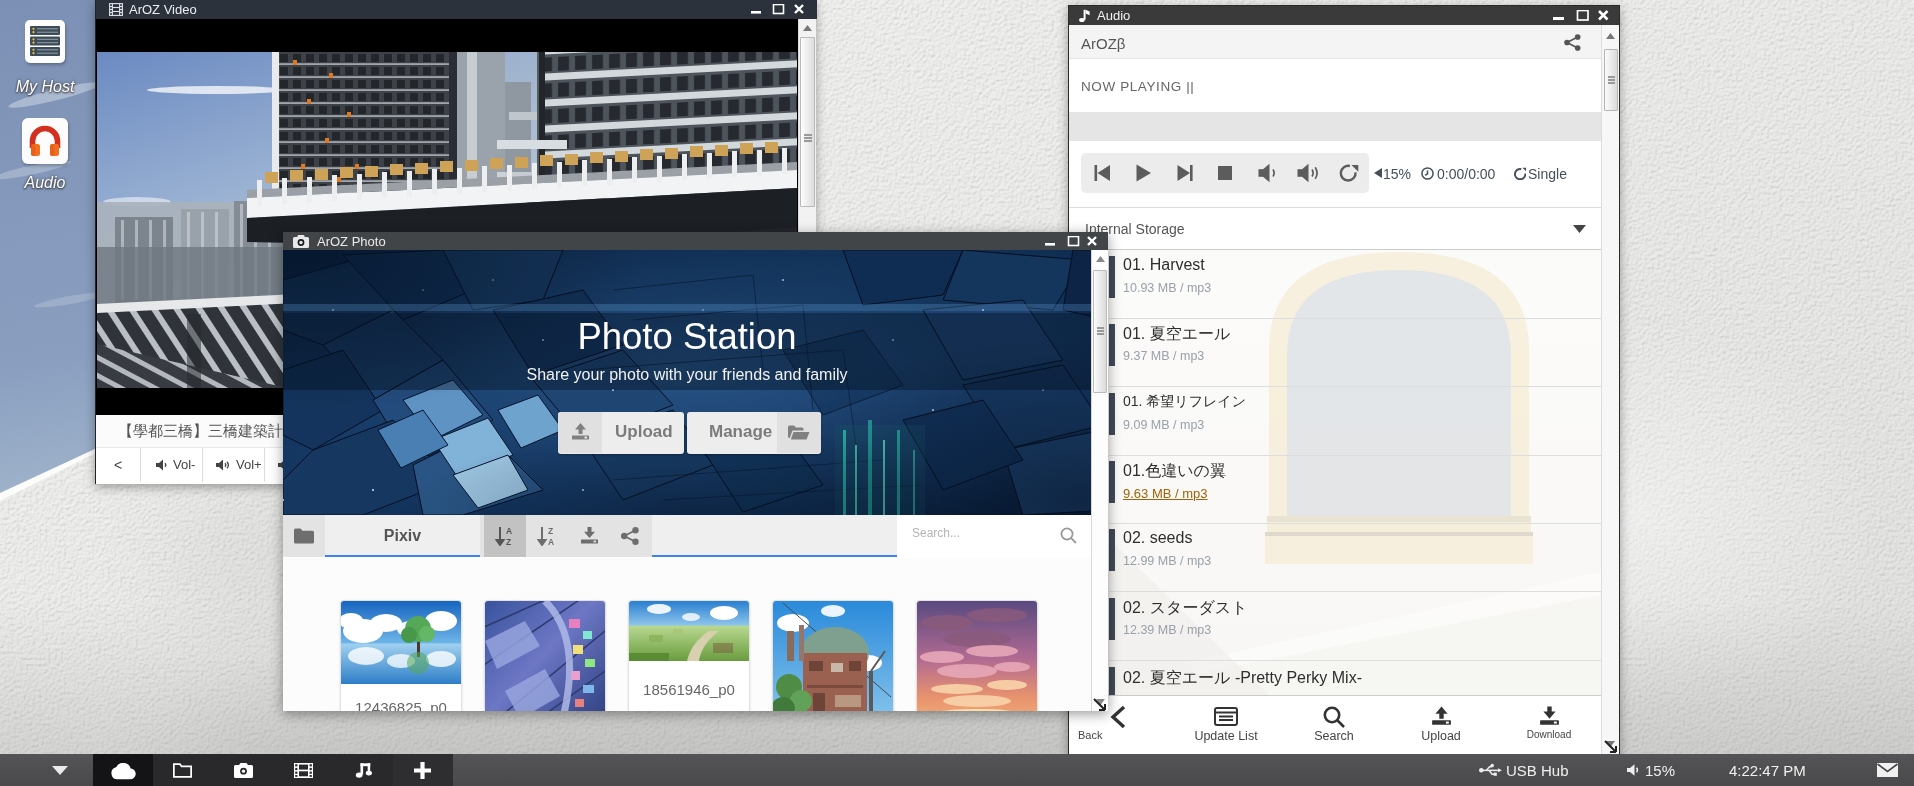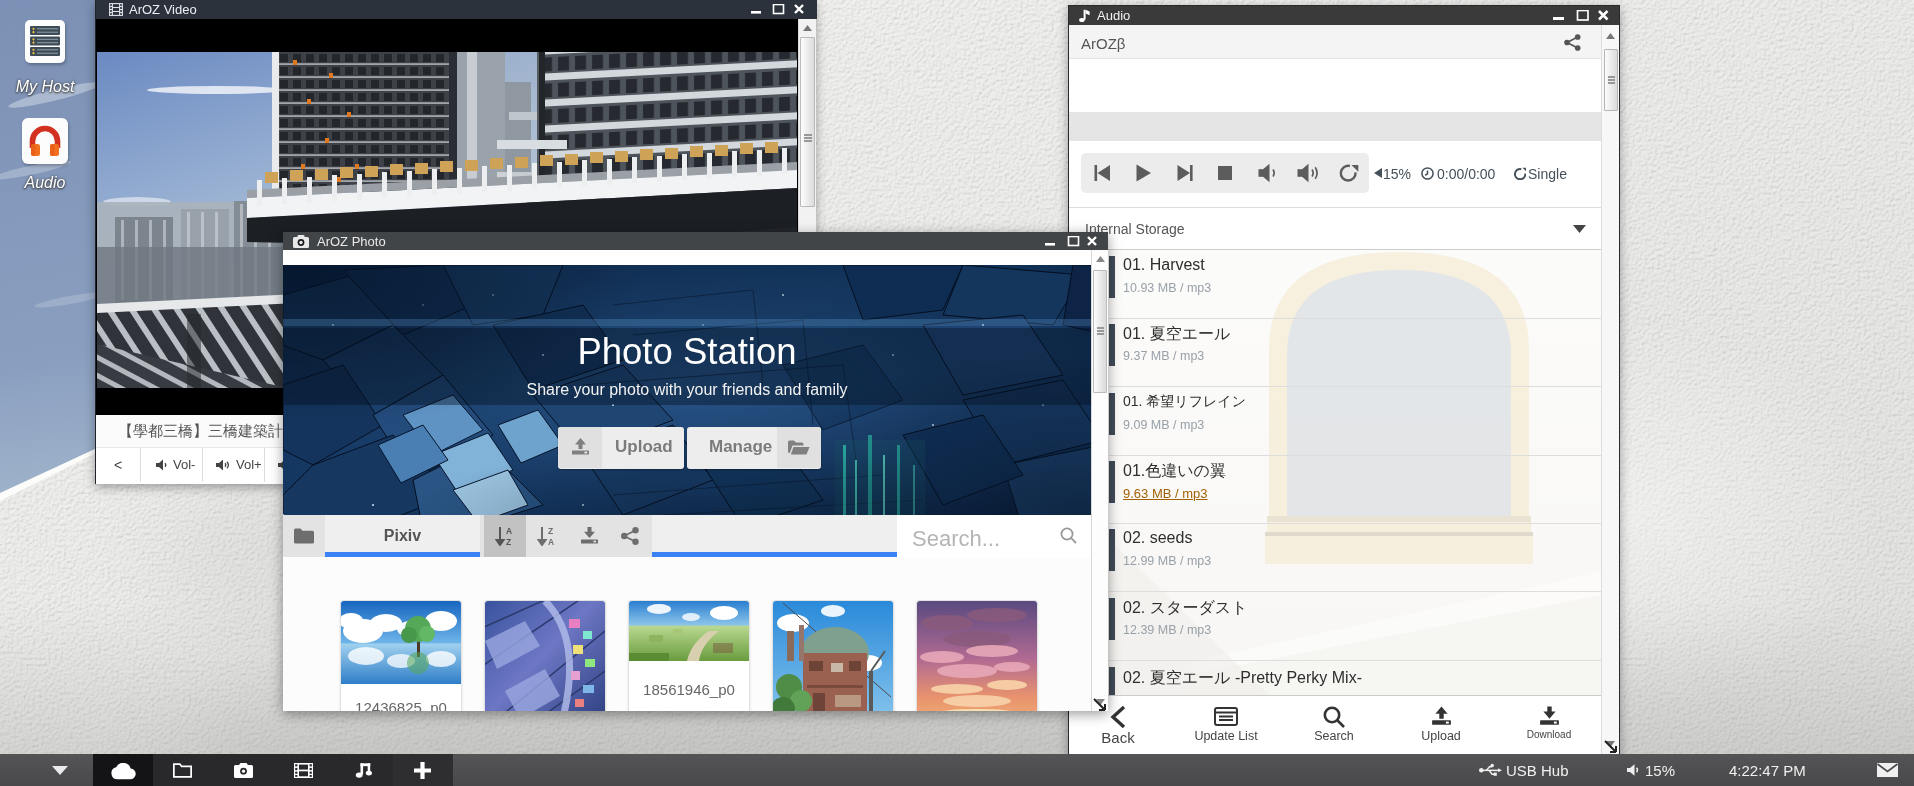--- a/index.html
+++ b/index.html
@@ -351,20 +351,23 @@
   <div class="abs" style="left:0;top:19px;width:532px;height:34px;background:#f4f4f4;border-bottom:1px solid #e4e4e4;">
     <div class="abs" style="left:12px;top:10px;font-size:15px;color:#555;">ArOZβ</div>
     <svg class="abs" style="left:495px;top:9px" width="17" height="17" viewBox="0 0 18 18" fill="#555">
       <circle cx="14.5" cy="3.2" r="3"></circle>
         <circle cx="3.2" cy="9" r="3"></circle>
         <circle cx="14.5" cy="14.8" r="3"></circle>
       <path d="M3.2 9 L14.5 3.2 M3.2 9 L14.5 14.8" stroke="#555" stroke-width="1.8"></path>
     </svg>
   </div>
 
+  <div class="abs" style="left:0;top:53px;width:532px;height:53px;background:#fff;">
+    <div class="abs" style="left:12px;top:20px;font-size:13.5px;color:#666;letter-spacing:0.6px;">NOW PLAYING ||</div>
+  </div>
   <div class="abs" style="left:0;top:106px;width:532px;height:29px;background:#e5e5e5;"></div>
 
   <div class="abs" style="left:0;top:135px;width:532px;height:66px;background:#fff;">
     <div class="abs" style="left:12px;top:12px;width:288px;height:40px;background:#ececec;border-radius:5px;"></div>
     <svg class="abs" style="left:12px;top:12px" width="288" height="40" viewBox="0 0 288 40" fill="#5c5c5c">
       <rect x="13.5" y="12" width="2.6" height="16"></rect>
         <path d="M29 12 v16 L16.5 20 z"></path>
       <path d="M55.5 11.5 L70 20 L55.5 28.5 z"></path>
       <path d="M96.5 12 L109 20 L96.5 28 z"></path>
         <rect x="109" y="12" width="2.6" height="16"></rect>
@@ -457,21 +460,21 @@
     <div class="abs" style="left:54px;top:373px;font-size:12.5px;color:#98a0a8;">12.39 MB / mp3</div>
     <div class="abs" style="left:40px;top:410px;width:492px;height:1px;background:#ddd;"></div>
     <div class="abs" style="left:40px;top:417px;width:6px;height:28px;background:#414b58;"></div>
     <div class="abs" style="left:54px;top:418px;font-size:16px;color:#2e2e2e;">02. 夏空エール -Pretty Perky Mix-</div>
   </div>
 
   <div class="abs" style="left:0;top:689px;width:532px;height:61px;background:#fff;border-top:1px solid #ccc;">
     <svg class="abs" style="left:41px;top:10px" width="16" height="22" viewBox="0 0 16 22" fill="none" stroke="#333" stroke-width="3.4">
       <path d="M14 1 L3 11 L14 21"></path>
     </svg>
-    <div class="abs" style="left:9px;top:33px;width:80px;text-align:center;font-size:15px;color:#444;">Back</div>
+    <div class="abs" style="left:9px;top:33px;width:80px;font-size:11px;color:#444;">Back</div>
     <svg class="abs" style="left:145px;top:11px" width="24" height="19" viewBox="0 0 24 19" fill="none" stroke="#333" stroke-width="2">
       <rect x="1" y="1" width="22" height="17" rx="2"></rect>
       <line x1="1" y1="5.5" x2="23" y2="5.5"></line>
       <line x1="5" y1="9.5" x2="19" y2="9.5"></line>
         <line x1="5" y1="13" x2="19" y2="13"></line>
     </svg>
     <div class="abs" style="left:117px;top:33px;width:80px;text-align:center;font-size:12.5px;color:#444;">Update List</div>
     <svg class="abs" style="left:254px;top:10px" width="22" height="22" viewBox="0 0 22 22" fill="none" stroke="#333" stroke-width="2.6">
       <circle cx="9" cy="9" r="7.2"></circle>
         <line x1="14.5" y1="14.5" x2="21" y2="21"></line>
@@ -520,21 +523,21 @@
       <circle cx="8" cy="7.5" r="1.7" fill="#e8e8e8"></circle>
     </svg>
     <div class="abs" style="left:34px;top:1.5px;font-size:13px;color:#e9e9e9;">ArOZ Photo</div>
     <svg class="abs" style="left:762px;top:4px" width="58" height="11">
       <rect x="0" y="7" width="10" height="2.6" fill="#fff"></rect>
       <rect x="23.5" y="0.5" width="10" height="9" fill="none" stroke="#fff" stroke-width="1.6"></rect>
       <path d="M43 1 L51 9 M51 1 L43 9" stroke="#fff" stroke-width="2.4"></path>
     </svg>
   </div>
 
-  <div class="abs" style="left:0;top:18px;width:825px;height:265px;overflow:hidden;margin-top:15px;">
+  <div class="abs" style="left:0;top:18px;width:825px;height:265px;overflow:hidden;">
     <svg width="825" height="265" viewBox="0 0 825 265">
       <defs>
         <linearGradient id="herog" x1="0" y1="0" x2="1" y2="1">
           <stop offset="0" stop-color="#0e2850"></stop>
           <stop offset="0.4" stop-color="#17406f"></stop>
           <stop offset="0.75" stop-color="#123562"></stop>
           <stop offset="1" stop-color="#0a1e3e"></stop>
         </linearGradient>
         <radialGradient id="herol" cx="0.5" cy="0.45" r="0.65">
           <stop offset="0" stop-color="#346aa6" stop-opacity="0.95"></stop>
@@ -636,21 +639,21 @@
     <div class="abs" style="left:404px;top:162px;width:134px;height:42px;background:#ededed;border-radius:3px;box-shadow:0 1px 2px rgba(0,0,0,0.3);">
       <div class="abs" style="left:90px;top:0;width:44px;height:41px;background:#e0e0e0;border-radius:0 3px 3px 0;"></div>
       <div class="abs" style="left:22px;top:10px;font-size:17px;font-weight:bold;color:#7b7b7b;">Manage</div>
       <svg class="abs" style="left:101px;top:13px" width="22" height="15" viewBox="0 0 22 15" fill="#808080">
         <path d="M0 2 Q0 0.5 1.5 0.5 H6 L8 2.5 H14 Q15.5 2.5 15.5 4 V5.5 H4.5 L1.8 13 Q0 13 0 11.5 Z"></path>
         <path d="M5.5 7 H21.5 L18.5 14.5 H2.8 Z"></path>
       </svg>
     </div>
   </div>
 
-  <div class="abs" style="left:0;top:283px;width:808px;height:42px;background:#efefef;border-bottom:5px solid #3b82f6;">
+  <div class="abs" style="left:0;top:283px;width:808px;height:42px;background:#efefef;border-bottom:2px solid #3b82f6;">
     <div class="abs" style="left:0;top:0;width:42px;height:42px;background:#e3e3e3;"></div>
     <svg class="abs" style="left:11px;top:13px" width="20" height="16" viewBox="0 0 20 16" fill="#6e6e6e">
       <path d="M0 2 Q0 0.5 1.5 0.5 H6.5 L8.5 2.8 H18.5 Q20 2.8 20 4.3 V14 Q20 15.5 18.5 15.5 H1.5 Q0 15.5 0 14 Z"></path>
     </svg>
     <div class="abs" style="left:42px;top:0;width:155px;height:42px;line-height:42px;text-align:center;font-size:16px;font-weight:bold;color:#555;">Pixiv</div>
     <div class="abs" style="left:197px;top:0;width:172px;height:42px;background:#e3e3e3;"></div>
     <div class="abs" style="left:201px;top:0;width:42px;height:42px;background:#c2c2c2;"></div>
 
     <svg class="abs" style="left:212px;top:11px" width="20" height="20" viewBox="0 0 20 20">
       <path d="M5 1 V15 M5 19 L1.5 14 H8.5 Z" stroke="#555" stroke-width="2" fill="#555"></path>
@@ -671,21 +674,21 @@
     </svg>
 
     <svg class="abs" style="left:338px;top:12px" width="18" height="18" viewBox="0 0 18 18" fill="#6e6e6e">
       <circle cx="14.5" cy="3.2" r="3.2"></circle>
         <circle cx="3.2" cy="9" r="3.2"></circle>
         <circle cx="14.5" cy="14.8" r="3.2"></circle>
       <path d="M3.2 9 L14.5 3.2 M3.2 9 L14.5 14.8" stroke="#6e6e6e" stroke-width="1.8"></path>
     </svg>
 
     <div class="abs" style="left:614px;top:0;width:194px;height:42px;background:#fff;">
-      <div class="abs" style="left:15px;top:11px;font-size:22px;color:#b4b4b4;">Search...</div>
+      <div class="abs" style="left:15px;top:11px;font-size:12px;color:#b4b4b4;">Search...</div>
       <svg class="abs" style="left:163px;top:12px" width="17" height="17" viewBox="0 0 17 17" fill="none" stroke="#999" stroke-width="1.8">
         <circle cx="7" cy="7" r="5.6"></circle>
         <line x1="11.2" y1="11.2" x2="16" y2="16"></line>
       </svg>
     </div>
   </div>
 
   <div class="abs" style="left:0;top:326px;width:808px;height:153px;background:#fcfcfc;overflow:hidden;">
 
     <div class="abs" style="left:57px;top:42px;width:122px;height:130px;background:#fff;border:1px solid #e2e2e2;border-radius:3px;box-shadow:0 1px 2px rgba(0,0,0,0.15);">

